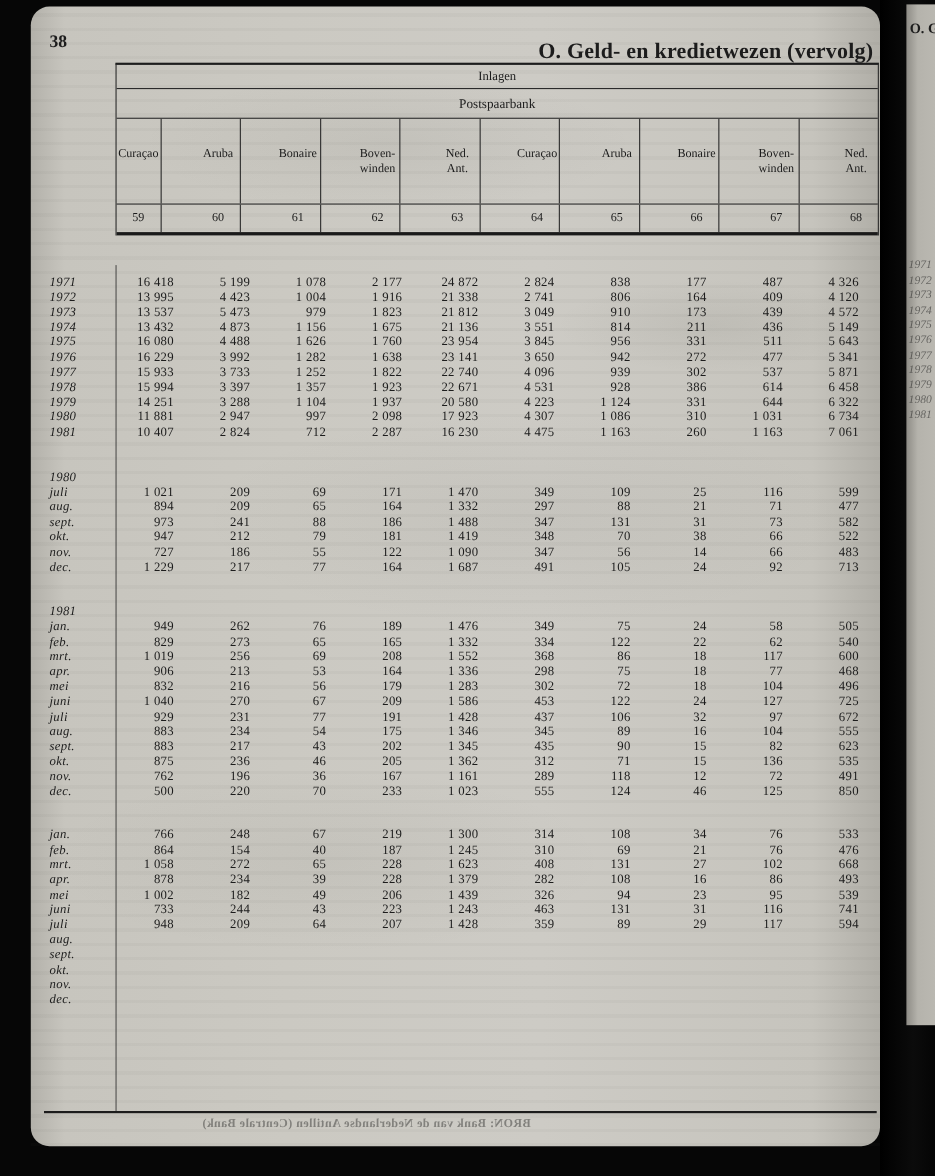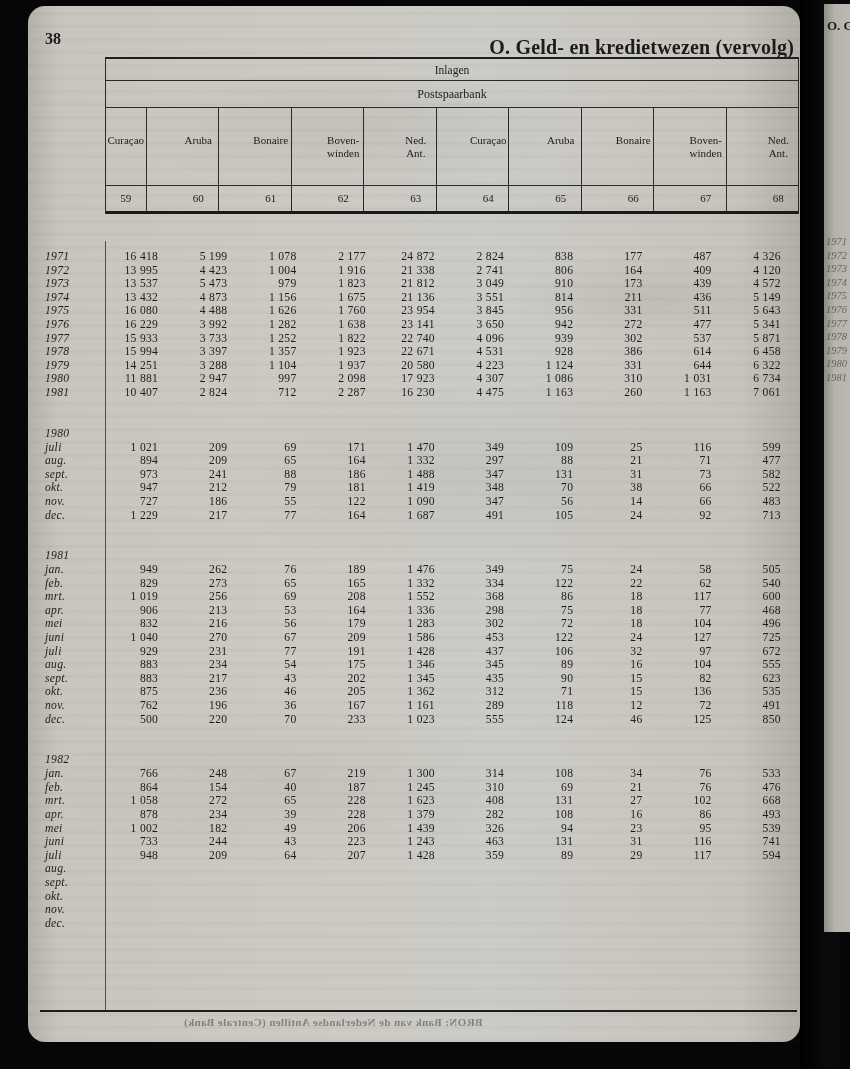--- a/index.html
+++ b/index.html
@@ -498,23 +498,20 @@
           <div class="val">233</div>
           <div class="val">1 023</div>
           <div class="val">555</div>
           <div class="val">124</div>
           <div class="val">46</div>
           <div class="val">125</div>
           <div class="val">850</div>
         </div>
       </div>
       <div class="section gap">
-        <div class="row year-head">
-          <div class="lbl">1982</div>
-        </div>
         <div class="row">
           <div class="lbl">jan.</div>
           <div class="val">766</div>
           <div class="val">248</div>
           <div class="val">67</div>
           <div class="val">219</div>
           <div class="val">1 300</div>
           <div class="val">314</div>
           <div class="val">108</div>
           <div class="val">34</div>

